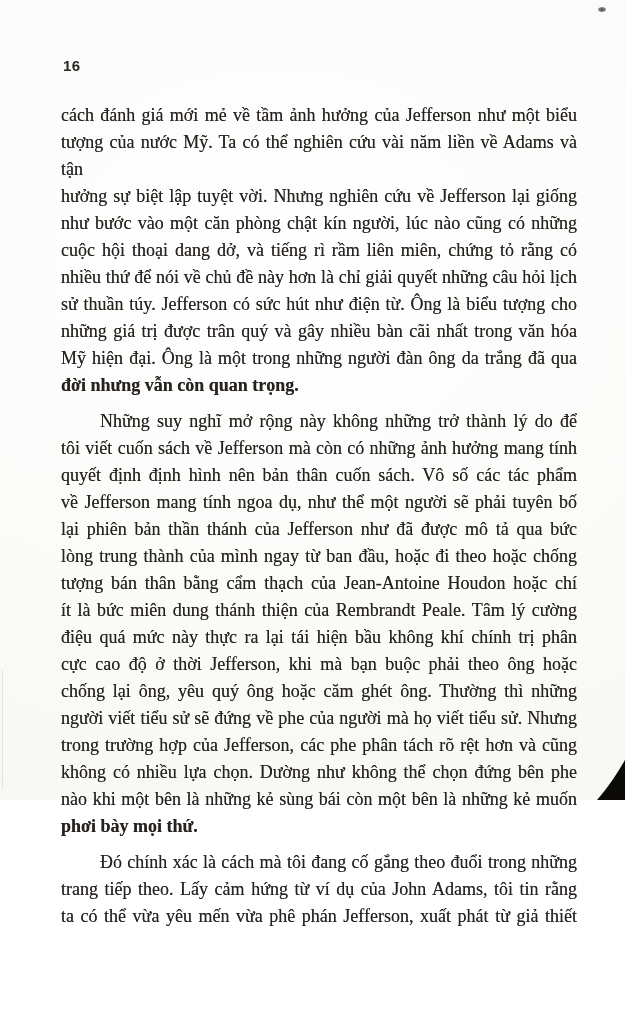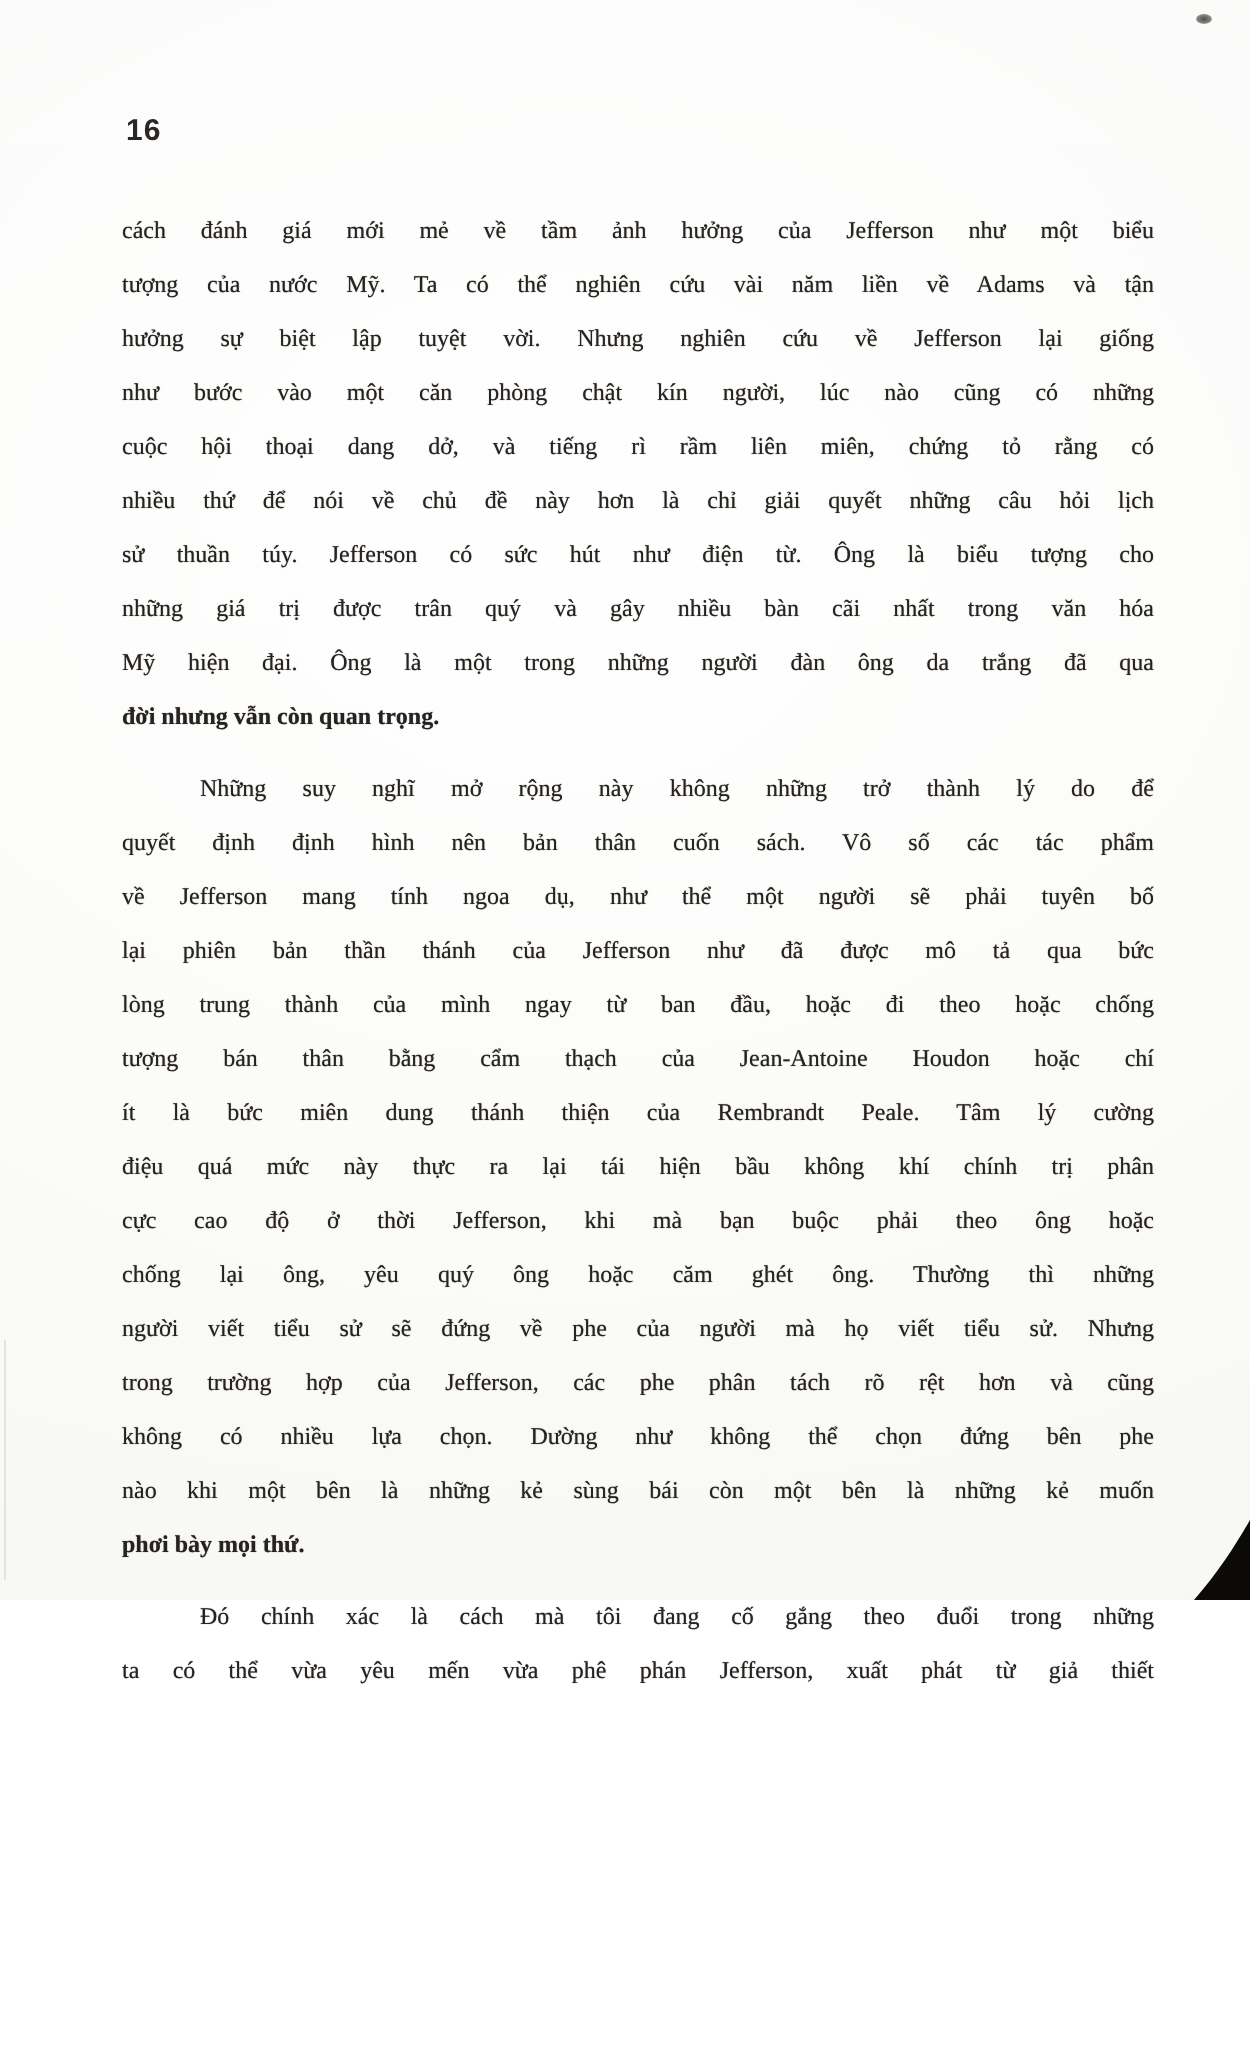--- a/index.html
+++ b/index.html
@@ -34,21 +34,21 @@
     letter-spacing: 0.5px;
     color: #2b2724;
   }
 
   .text-block {
     position: absolute;
     left: 61px;
     top: 102px;
     width: 516px;
     color: #262220;
-    font-size: 12px;
+    font-size: 18px;
     line-height: 27px;
     text-shadow: 0 0 0.5px rgba(45,38,32,0.65);
   }
 
   .paragraph + .paragraph {
     margin-top: 9px;
   }
 
   .line {
     text-align: justify;
@@ -109,37 +109,39 @@
         <div class="line">như bước vào một căn phòng chật kín người, lúc nào cũng có những</div>
         <div class="line">cuộc hội thoại dang dở, và tiếng rì rầm liên miên, chứng tỏ rằng có</div>
         <div class="line">nhiều thứ để nói về chủ đề này hơn là chỉ giải quyết những câu hỏi lịch</div>
         <div class="line">sử thuần túy. Jefferson có sức hút như điện từ. Ông là biểu tượng cho</div>
         <div class="line">những giá trị được trân quý và gây nhiều bàn cãi nhất trong văn hóa</div>
         <div class="line">Mỹ hiện đại. Ông là một trong những người đàn ông da trắng đã qua</div>
         <div class="line last">đời nhưng vẫn còn quan trọng.</div>
       </div>
       <div class="paragraph">
         <div class="line first-indent">Những suy nghĩ mở rộng này không những trở thành lý do để</div>
+        <div class="line">tôi viết cuốn sách về Jefferson mà còn có những ảnh hưởng mang tính</div>
         <div class="line">quyết định định hình nên bản thân cuốn sách. Vô số các tác phẩm</div>
         <div class="line">về Jefferson mang tính ngoa dụ, như thể một người sẽ phải tuyên bố</div>
         <div class="line">lại phiên bản thần thánh của Jefferson như đã được mô tả qua bức</div>
         <div class="line">lòng trung thành của mình ngay từ ban đầu, hoặc đi theo hoặc chống</div>
         <div class="line">tượng bán thân bằng cẩm thạch của Jean-Antoine Houdon hoặc chí</div>
         <div class="line">ít là bức miên dung thánh thiện của Rembrandt Peale. Tâm lý cường</div>
         <div class="line">điệu quá mức này thực ra lại tái hiện bầu không khí chính trị phân</div>
         <div class="line">cực cao độ ở thời Jefferson, khi mà bạn buộc phải theo ông hoặc</div>
         <div class="line">chống lại ông, yêu quý ông hoặc căm ghét ông. Thường thì những</div>
         <div class="line">người viết tiểu sử sẽ đứng về phe của người mà họ viết tiểu sử. Nhưng</div>
         <div class="line">trong trường hợp của Jefferson, các phe phân tách rõ rệt hơn và cũng</div>
         <div class="line">không có nhiều lựa chọn. Dường như không thể chọn đứng bên phe</div>
         <div class="line">nào khi một bên là những kẻ sùng bái còn một bên là những kẻ muốn</div>
         <div class="line last">phơi bày mọi thứ.</div>
       </div>
       <div class="paragraph">
         <div class="line first-indent">Đó chính xác là cách mà tôi đang cố gắng theo đuổi trong những</div>
+        <div class="line">trang tiếp theo. Lấy cảm hứng từ ví dụ của John Adams, tôi tin rằng</div>
         <div class="line">ta có thể vừa yêu mến vừa phê phán Jefferson, xuất phát từ giả thiết</div>
       </div>
     </div>
 
   <span class="scan-speck"></span>
 
   <span class="page-edge-line"></span>
 
   <svg class="page-curl-corner" viewBox="0 0 28 40" preserveAspectRatio="none">
     <path d="M28,0 C21,12 13,25 0,40 L28,40 Z" fill="#0b0a09"></path>

